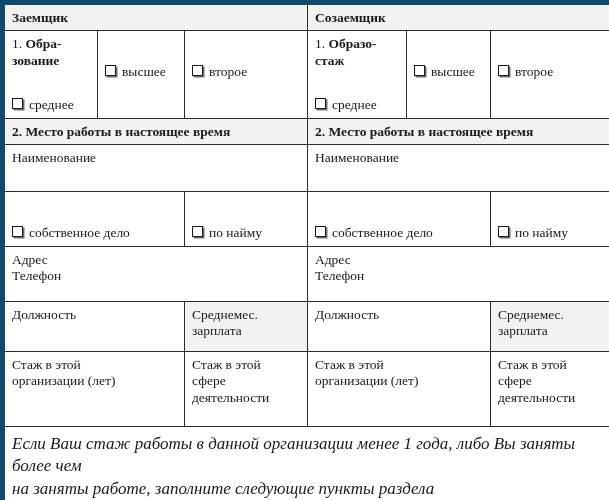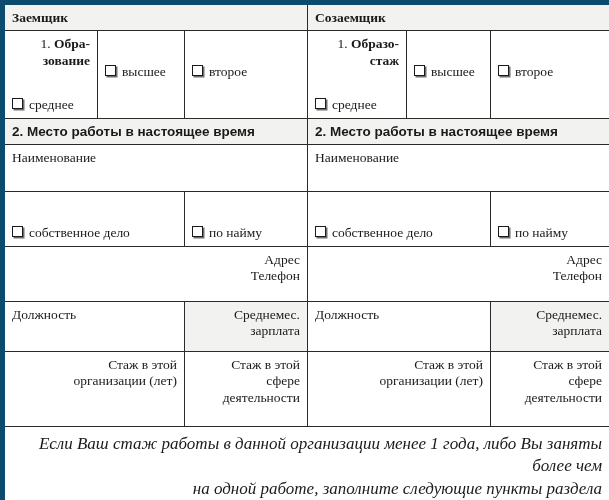--- a/index.html
+++ b/index.html
@@ -37,21 +37,21 @@
     border: 5px solid #0c4a6e;
   }
 
   
   .shaded {
     background: #f2f2f0 !important;
     margin-left: 27px;
   }
 
   .section-head {
-    font-family: Liberation Sans, sans-serif;
+    font-family: Liberation Serif, serif;
     font-weight: bold;
     font-size: 14px;
     background: #f2f2f0 !important;
     padding-top: 6px;
     padding-bottom: 6px;
   }
 
   .party-head {
     font-weight: bold;
     font-size: 14.5px;
@@ -88,21 +88,20 @@
     vertical-align: baseline;
   }
   .cbline {
     white-space: nowrap;
     display: block;
     margin-top: 28px;
   }
 
   .label-text {
     display: block;
-    text-align: right;
   }
 
   .note-row td {
     font-style: italic;
     font-size: 17px;
     line-height: 1.33;
     padding-top: 6px;
     padding-bottom: 8px;
     vertical-align: middle;
   }
@@ -250,17 +249,17 @@
     <td>
       <span class="label-text">Стаж в этой</span>
       <span class="label-text">сфере</span>
       <span class="label-text">деятельности</span>
     </td>
   </tr>
 
   <tr class="note-row">
     <td colspan="6">
       <span class="label-text">Если Ваш стаж работы в данной организации менее 1 года, либо Вы заняты более чем</span>
-      <span class="label-text">на одной работе, заполните следующие пункты раздела</span>
+      <span class="label-text">на заняты работе, заполните следующие пункты раздела</span>
     </td>
   </tr>
 </tbody>
   </table>
 
 </body></html>

